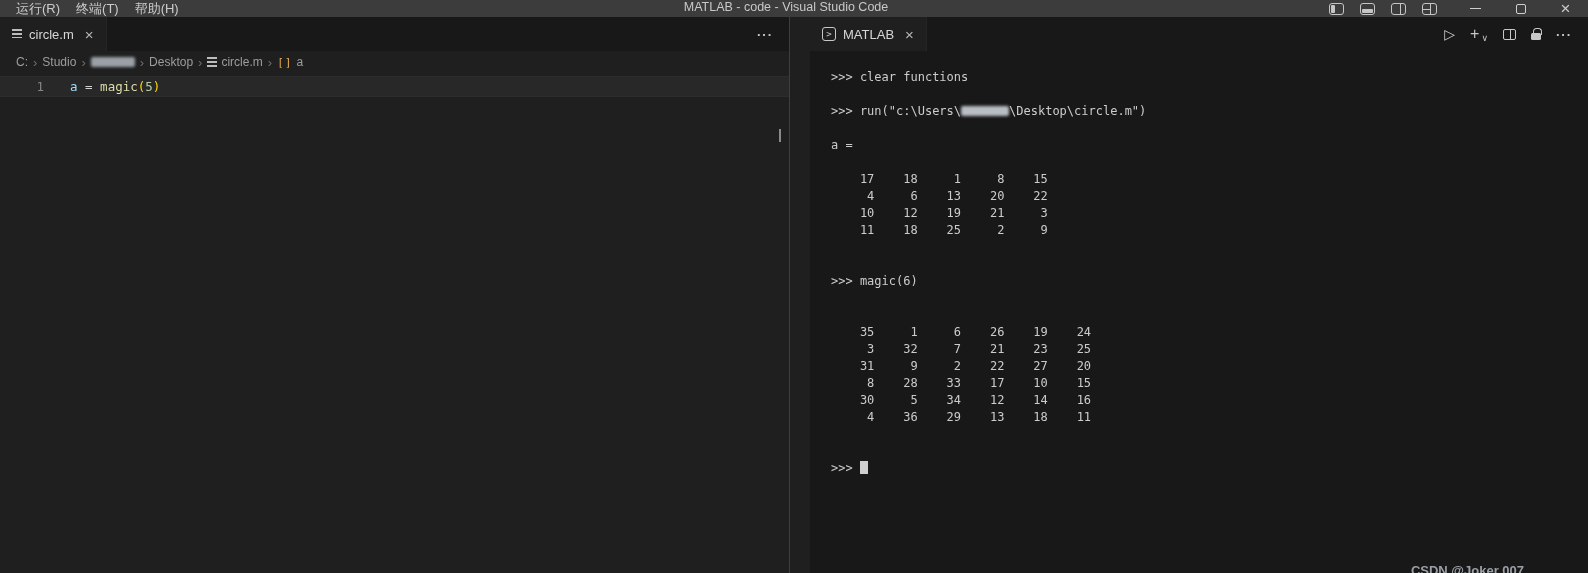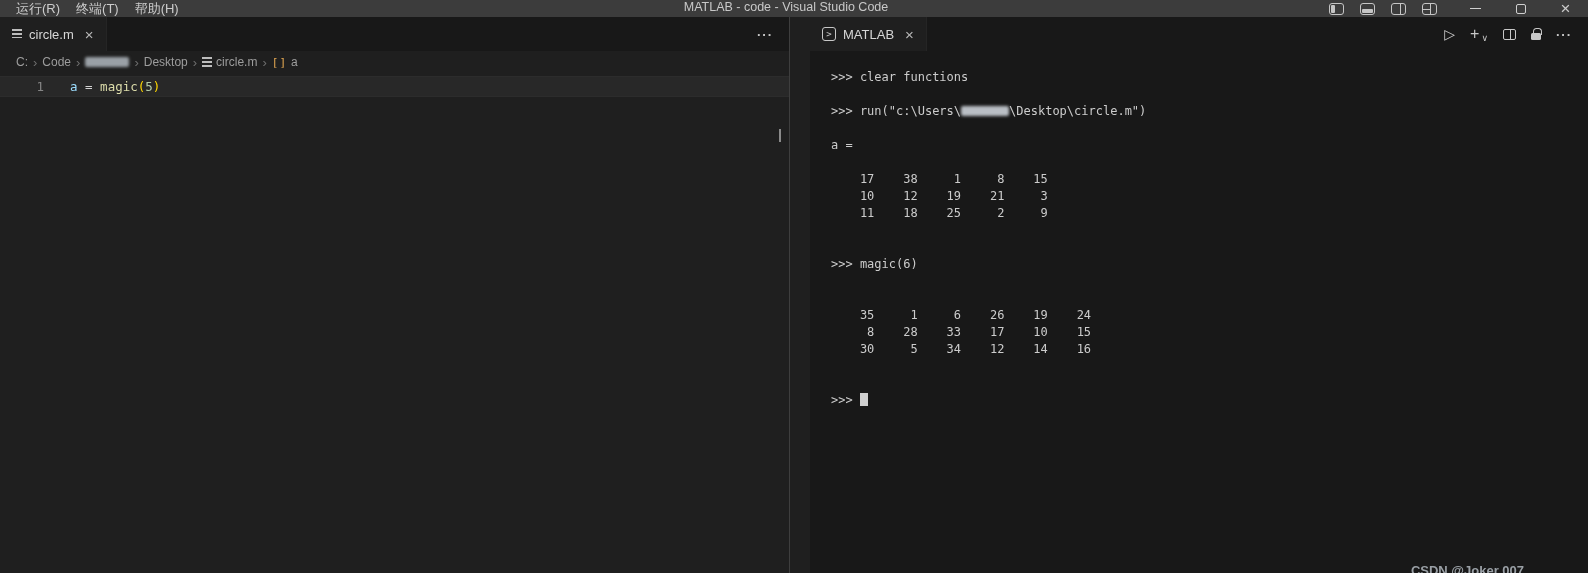--- a/index.html
+++ b/index.html
@@ -121,21 +121,21 @@
         <span class="more-dots">···</span>
       </div>
     </div>
 
     <div class="breadcrumbs">
         <span class="bc-item">
           <span>C:</span>
         </span>
         <span class="bc-sep">›</span>
         <span class="bc-item">
-          <span>Code</span>
+          <span>Studio</span>
         </span>
         <span class="bc-sep">›</span>
         <span class="bc-item">
           <span class="redacted"></span>
         </span>
         <span class="bc-sep">›</span>
         <span class="bc-item">
           <span>Desktop</span>
         </span>
         <span class="bc-sep">›</span>
@@ -178,31 +178,35 @@
       </div>
     </div>
 
     <div class="terminal-content">
         <div class="term-line">&gt;&gt;&gt; clear functions</div>
         <div class="term-line">&nbsp;</div>
         <div class="term-line">&gt;&gt;&gt; run("c:\Users\<span class="term-redacted"></span>\Desktop\circle.m")</div>
         <div class="term-line">&nbsp;</div>
         <div class="term-line">a =</div>
         <div class="term-line">&nbsp;</div>
-        <div class="term-line">    17    38     1     8    15</div>
+        <div class="term-line">    17    18     1     8    15</div>
+        <div class="term-line">     4     6    13    20    22</div>
         <div class="term-line">    10    12    19    21     3</div>
         <div class="term-line">    11    18    25     2     9</div>
         <div class="term-line">&nbsp;</div>
         <div class="term-line">&nbsp;</div>
         <div class="term-line">&gt;&gt;&gt; magic(6)</div>
         <div class="term-line">&nbsp;</div>
         <div class="term-line">&nbsp;</div>
         <div class="term-line">    35     1     6    26    19    24</div>
+        <div class="term-line">     3    32     7    21    23    25</div>
+        <div class="term-line">    31     9     2    22    27    20</div>
         <div class="term-line">     8    28    33    17    10    15</div>
         <div class="term-line">    30     5    34    12    14    16</div>
+        <div class="term-line">     4    36    29    13    18    11</div>
         <div class="term-line">&nbsp;</div>
         <div class="term-line">&nbsp;</div>
         <div class="term-line">&gt;&gt;&gt; <span class="term-cursor"></span></div>
       </div>
 
     <div class="watermark">CSDN @Joker 007</div>
   </div>
 </div>
 
 </body></html>

